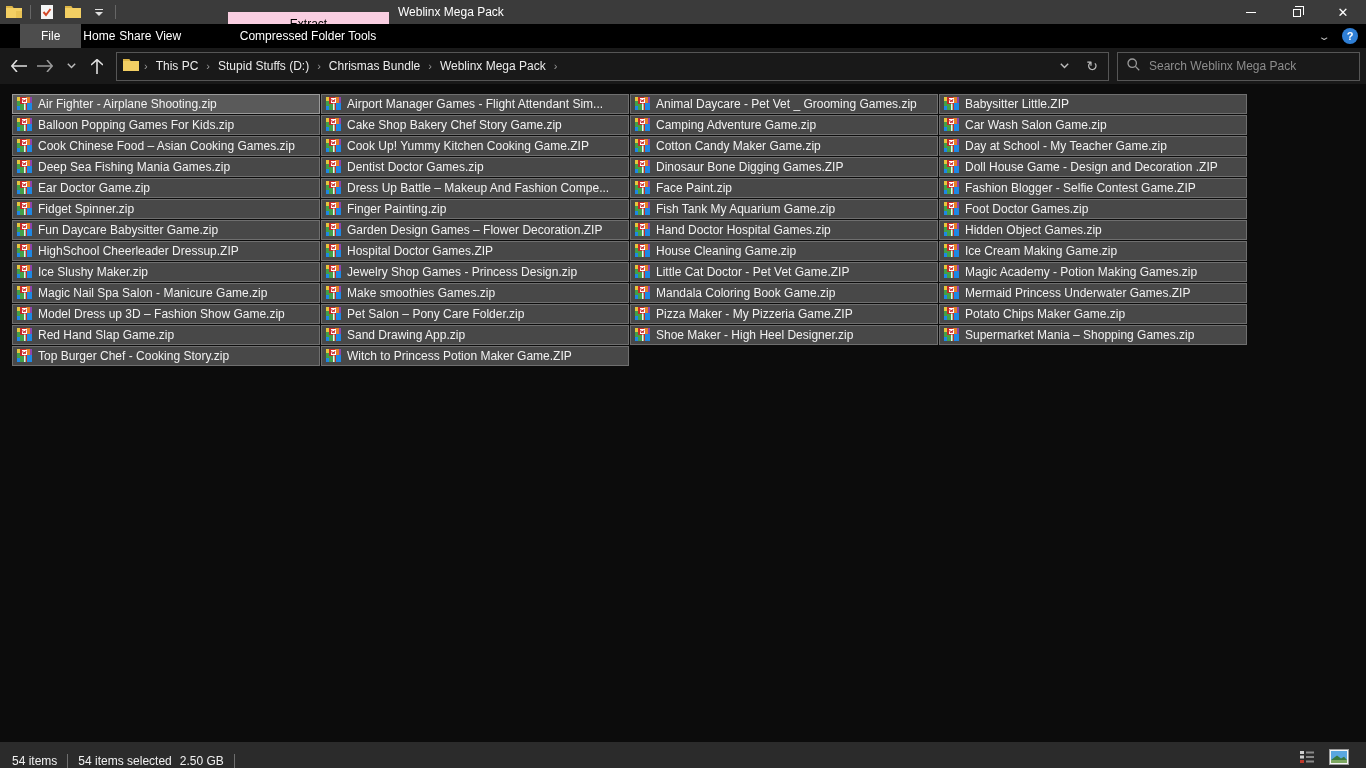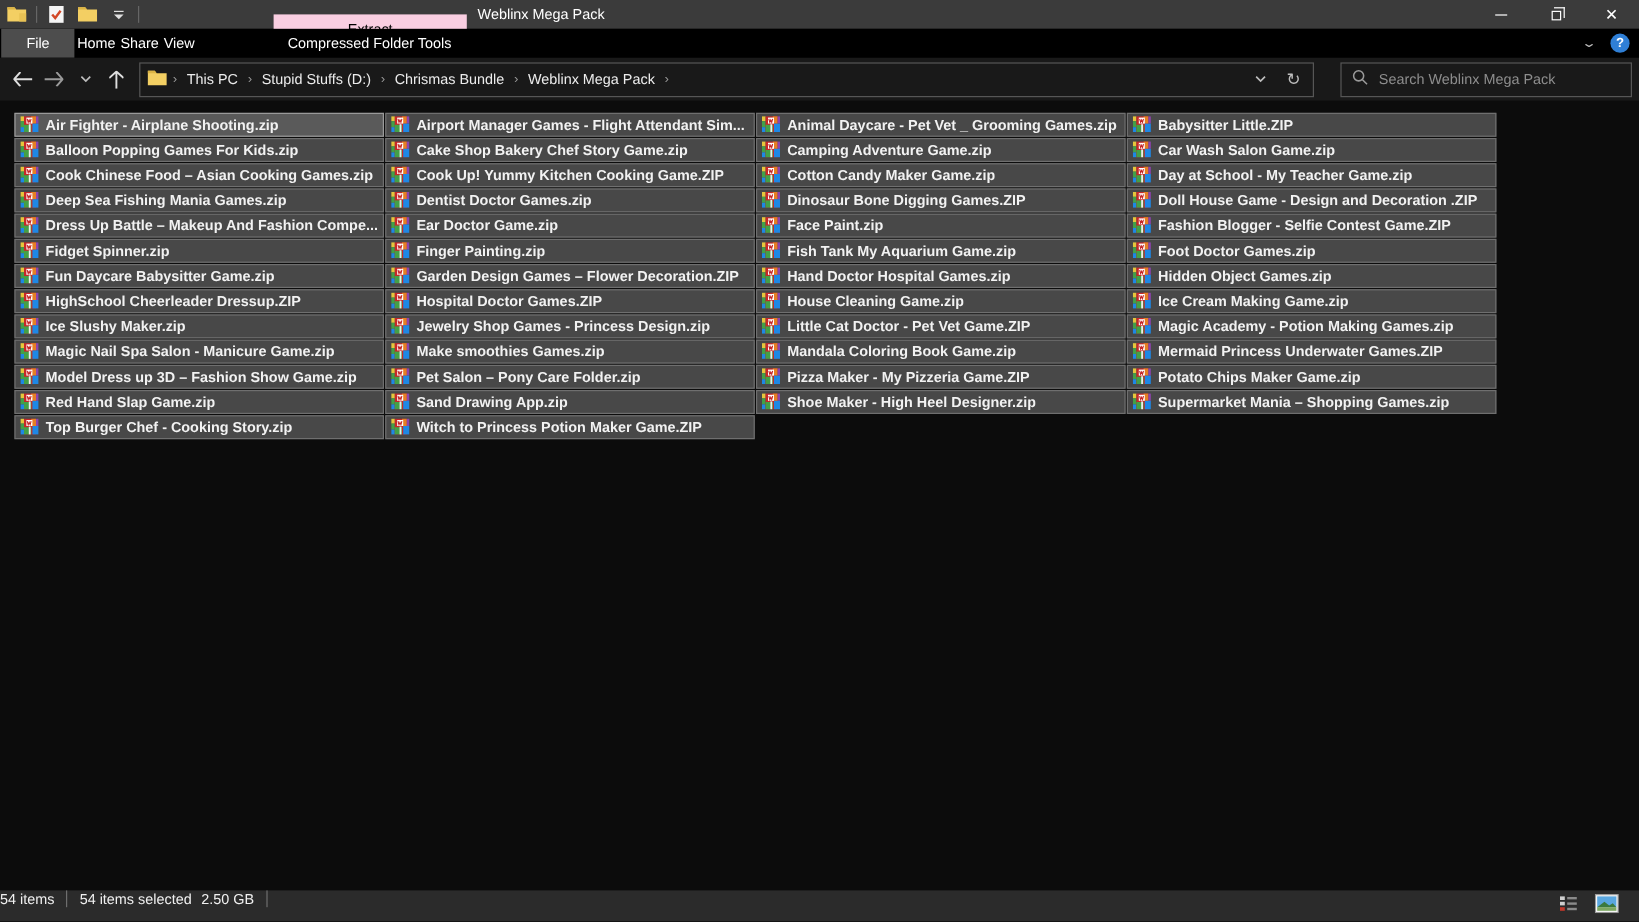--- a/index.html
+++ b/index.html
@@ -35,21 +35,21 @@
     width: 8px; height: 8px; border-top: 1px solid #fff; border-right: 1px solid #fff;
   }
   .close-glyph { font-size: 13px; color: #fff; font-weight: 400; line-height: 1; }
 
   
   .ribbon-tabs {
     height: 24px; background: #000; display: flex; align-items: stretch;
     position: relative; color: #fff;
   }
   .rtab { padding: 0 2px; display: flex; align-items: center; }
-  .rtab.file { background: #4d4d4d; padding: 0 21px; margin-left: 1px; }
+  .rtab.file { background: #4d4d4d; padding: 0 21px; margin-left: 20px; }
   .ctx-tab { position: absolute; left: 233px; top: 0; width: 150px; height: 24px;
     display: flex; align-items: center; justify-content: center; }
   .ribbon-right { position: absolute; right: 8px; top: 0; height: 24px;
     display: flex; align-items: center; gap: 14px; }
   .chev-down { color: #bdbdbd; font-size: 10px; transform: scaleX(1.6); }
   .help-circle {
     width: 16px; height: 16px; border-radius: 50%; background: #2f7fd6;
     color: #fff; font-size: 11px; font-weight: bold;
     display: flex; align-items: center; justify-content: center;
   }
@@ -66,49 +66,49 @@
     display: flex; align-items: center; flex: 1; margin-left: 6px; padding: 0 2px 0 6px;
   }
   .crumb-folder { margin-right: 4px; }
   .crumb { padding: 0 7px; color: #ececec; white-space: nowrap; }
   .crumb-sep { color: #9a9a9a; font-size: 11px; padding: 0 1px; }
   .address-right { margin-left: auto; display: flex; align-items: center; }
   .addr-btn { width: 28px; height: 25px; display: flex; align-items: center; justify-content: center; color: #bdbdbd; }
   .refresh-glyph { font-size: 14px; color: #bdbdbd; }
   .search-box {
     width: 243px; height: 29px; border: 1px solid #565656; background: #191919;
-    margin-left: 22px; display: flex; align-items: center; padding: 0 9px; gap: 9px;
+    margin-left: 8px; display: flex; align-items: center; padding: 0 9px; gap: 9px;
   }
   .search-box input {
     background: transparent; border: none; outline: none; color: #d6d6d6;
     font-family: "Liberation Sans", sans-serif; font-size: 12px; width: 100%;
   }
   .search-box input::placeholder { color: #8d8d8d; }
 
   
   .content { position: absolute; top: 84px; left: 0; right: 0; bottom: 26px; background: #0c0c0c; }
   .file-grid {
     position: absolute; top: 10px; left: 12px;
     display: grid; grid-template-columns: repeat(4, 308px);
-    grid-auto-rows: 20px; gap: 1px; font-weight: bold;
+    grid-auto-rows: 20px; gap: 1px;
   }
   .file-item {
     display: flex; align-items: center; gap: 5px; padding: 0 4px;
     background: #484848; border: 1px solid #6f6f6f;
     color: #f2f2f2; white-space: nowrap; overflow: hidden; cursor: default;
   }
   .file-item.focused { background: #5a5a5a; border-color: #9a9a9a; }
   .file-item .zip-icon { flex: 0 0 16px; height: 16px; }
   .file-name { overflow: hidden; }
 
   
   .statusbar {
     position: absolute; left: 0; right: 0; bottom: 0; height: 26px;
-    background: #2b2b2b; display: flex; align-items: flex-start;
-    color: #f0f0f0;
+    background: #2b2b2b; display: flex; align-items: flex-end;
+    padding-left: 12px; color: #f0f0f0;
   }
   .status-sep { width: 1px; height: 14px; background: #6e6e6e; margin: 0 10px; }
   .status-size { margin-left: 8px; }
   .status-views { margin-left: auto; display: flex; align-items: center; gap: 6px; padding-right: 14px; }
   .view-btn { width: 26px; height: 22px; display: flex; align-items: center; justify-content: center; }
 </style>
 </head>
 <body>
 
 <div class="titlebar">
@@ -542,39 +542,39 @@
         <rect x="3" y="1" width="10" height="13" fill="#c62828"></rect>
         <rect x="9" y="1" width="4" height="6" fill="#e57f24"></rect>
         <rect x="13" y="1" width="2" height="6" fill="#8e44ad"></rect>
         <rect x="3" y="8" width="6" height="6" fill="#43a047"></rect>
         <rect x="10" y="7" width="5" height="7" fill="#1e88e5"></rect>
         <rect x="5" y="2" width="5" height="5" fill="#ffffff"></rect>
         <path d="M5.7 3 L6.5 6 L7.3 4 L8.1 6 L8.9 3" stroke="#c62828" stroke-width="0.9" fill="none"></path>
         <rect x="7" y="7.5" width="1.5" height="6.5" fill="#ededed"></rect>
       </svg>
     </span>
+    <span class="file-name">Ear Doctor Game.zip</span>
+  </div>
+      <div class="file-item">
+    <span class="zip-icon">
+      <svg width="16" height="16" viewBox="0 0 16 16">
+        <rect x="0" y="1" width="3" height="4" fill="#e5c63c"></rect>
+        <rect x="0" y="5" width="3" height="5" fill="#43a047"></rect>
+        <rect x="0" y="10" width="3" height="4" fill="#1e88e5"></rect>
+        <rect x="3" y="1" width="10" height="13" fill="#c62828"></rect>
+        <rect x="9" y="1" width="4" height="6" fill="#e57f24"></rect>
+        <rect x="13" y="1" width="2" height="6" fill="#8e44ad"></rect>
+        <rect x="3" y="8" width="6" height="6" fill="#43a047"></rect>
+        <rect x="10" y="7" width="5" height="7" fill="#1e88e5"></rect>
+        <rect x="5" y="2" width="5" height="5" fill="#ffffff"></rect>
+        <path d="M5.7 3 L6.5 6 L7.3 4 L8.1 6 L8.9 3" stroke="#c62828" stroke-width="0.9" fill="none"></path>
+        <rect x="7" y="7.5" width="1.5" height="6.5" fill="#ededed"></rect>
+      </svg>
+    </span>
     <span class="file-name">Dress Up Battle – Makeup And Fashion Compe...</span>
-  </div>
-      <div class="file-item">
-    <span class="zip-icon">
-      <svg width="16" height="16" viewBox="0 0 16 16">
-        <rect x="0" y="1" width="3" height="4" fill="#e5c63c"></rect>
-        <rect x="0" y="5" width="3" height="5" fill="#43a047"></rect>
-        <rect x="0" y="10" width="3" height="4" fill="#1e88e5"></rect>
-        <rect x="3" y="1" width="10" height="13" fill="#c62828"></rect>
-        <rect x="9" y="1" width="4" height="6" fill="#e57f24"></rect>
-        <rect x="13" y="1" width="2" height="6" fill="#8e44ad"></rect>
-        <rect x="3" y="8" width="6" height="6" fill="#43a047"></rect>
-        <rect x="10" y="7" width="5" height="7" fill="#1e88e5"></rect>
-        <rect x="5" y="2" width="5" height="5" fill="#ffffff"></rect>
-        <path d="M5.7 3 L6.5 6 L7.3 4 L8.1 6 L8.9 3" stroke="#c62828" stroke-width="0.9" fill="none"></path>
-        <rect x="7" y="7.5" width="1.5" height="6.5" fill="#ededed"></rect>
-      </svg>
-    </span>
-    <span class="file-name">Ear Doctor Game.zip</span>
   </div>
       <div class="file-item">
     <span class="zip-icon">
       <svg width="16" height="16" viewBox="0 0 16 16">
         <rect x="0" y="1" width="3" height="4" fill="#e5c63c"></rect>
         <rect x="0" y="5" width="3" height="5" fill="#43a047"></rect>
         <rect x="0" y="10" width="3" height="4" fill="#1e88e5"></rect>
         <rect x="3" y="1" width="10" height="13" fill="#c62828"></rect>
         <rect x="9" y="1" width="4" height="6" fill="#e57f24"></rect>
         <rect x="13" y="1" width="2" height="6" fill="#8e44ad"></rect>

